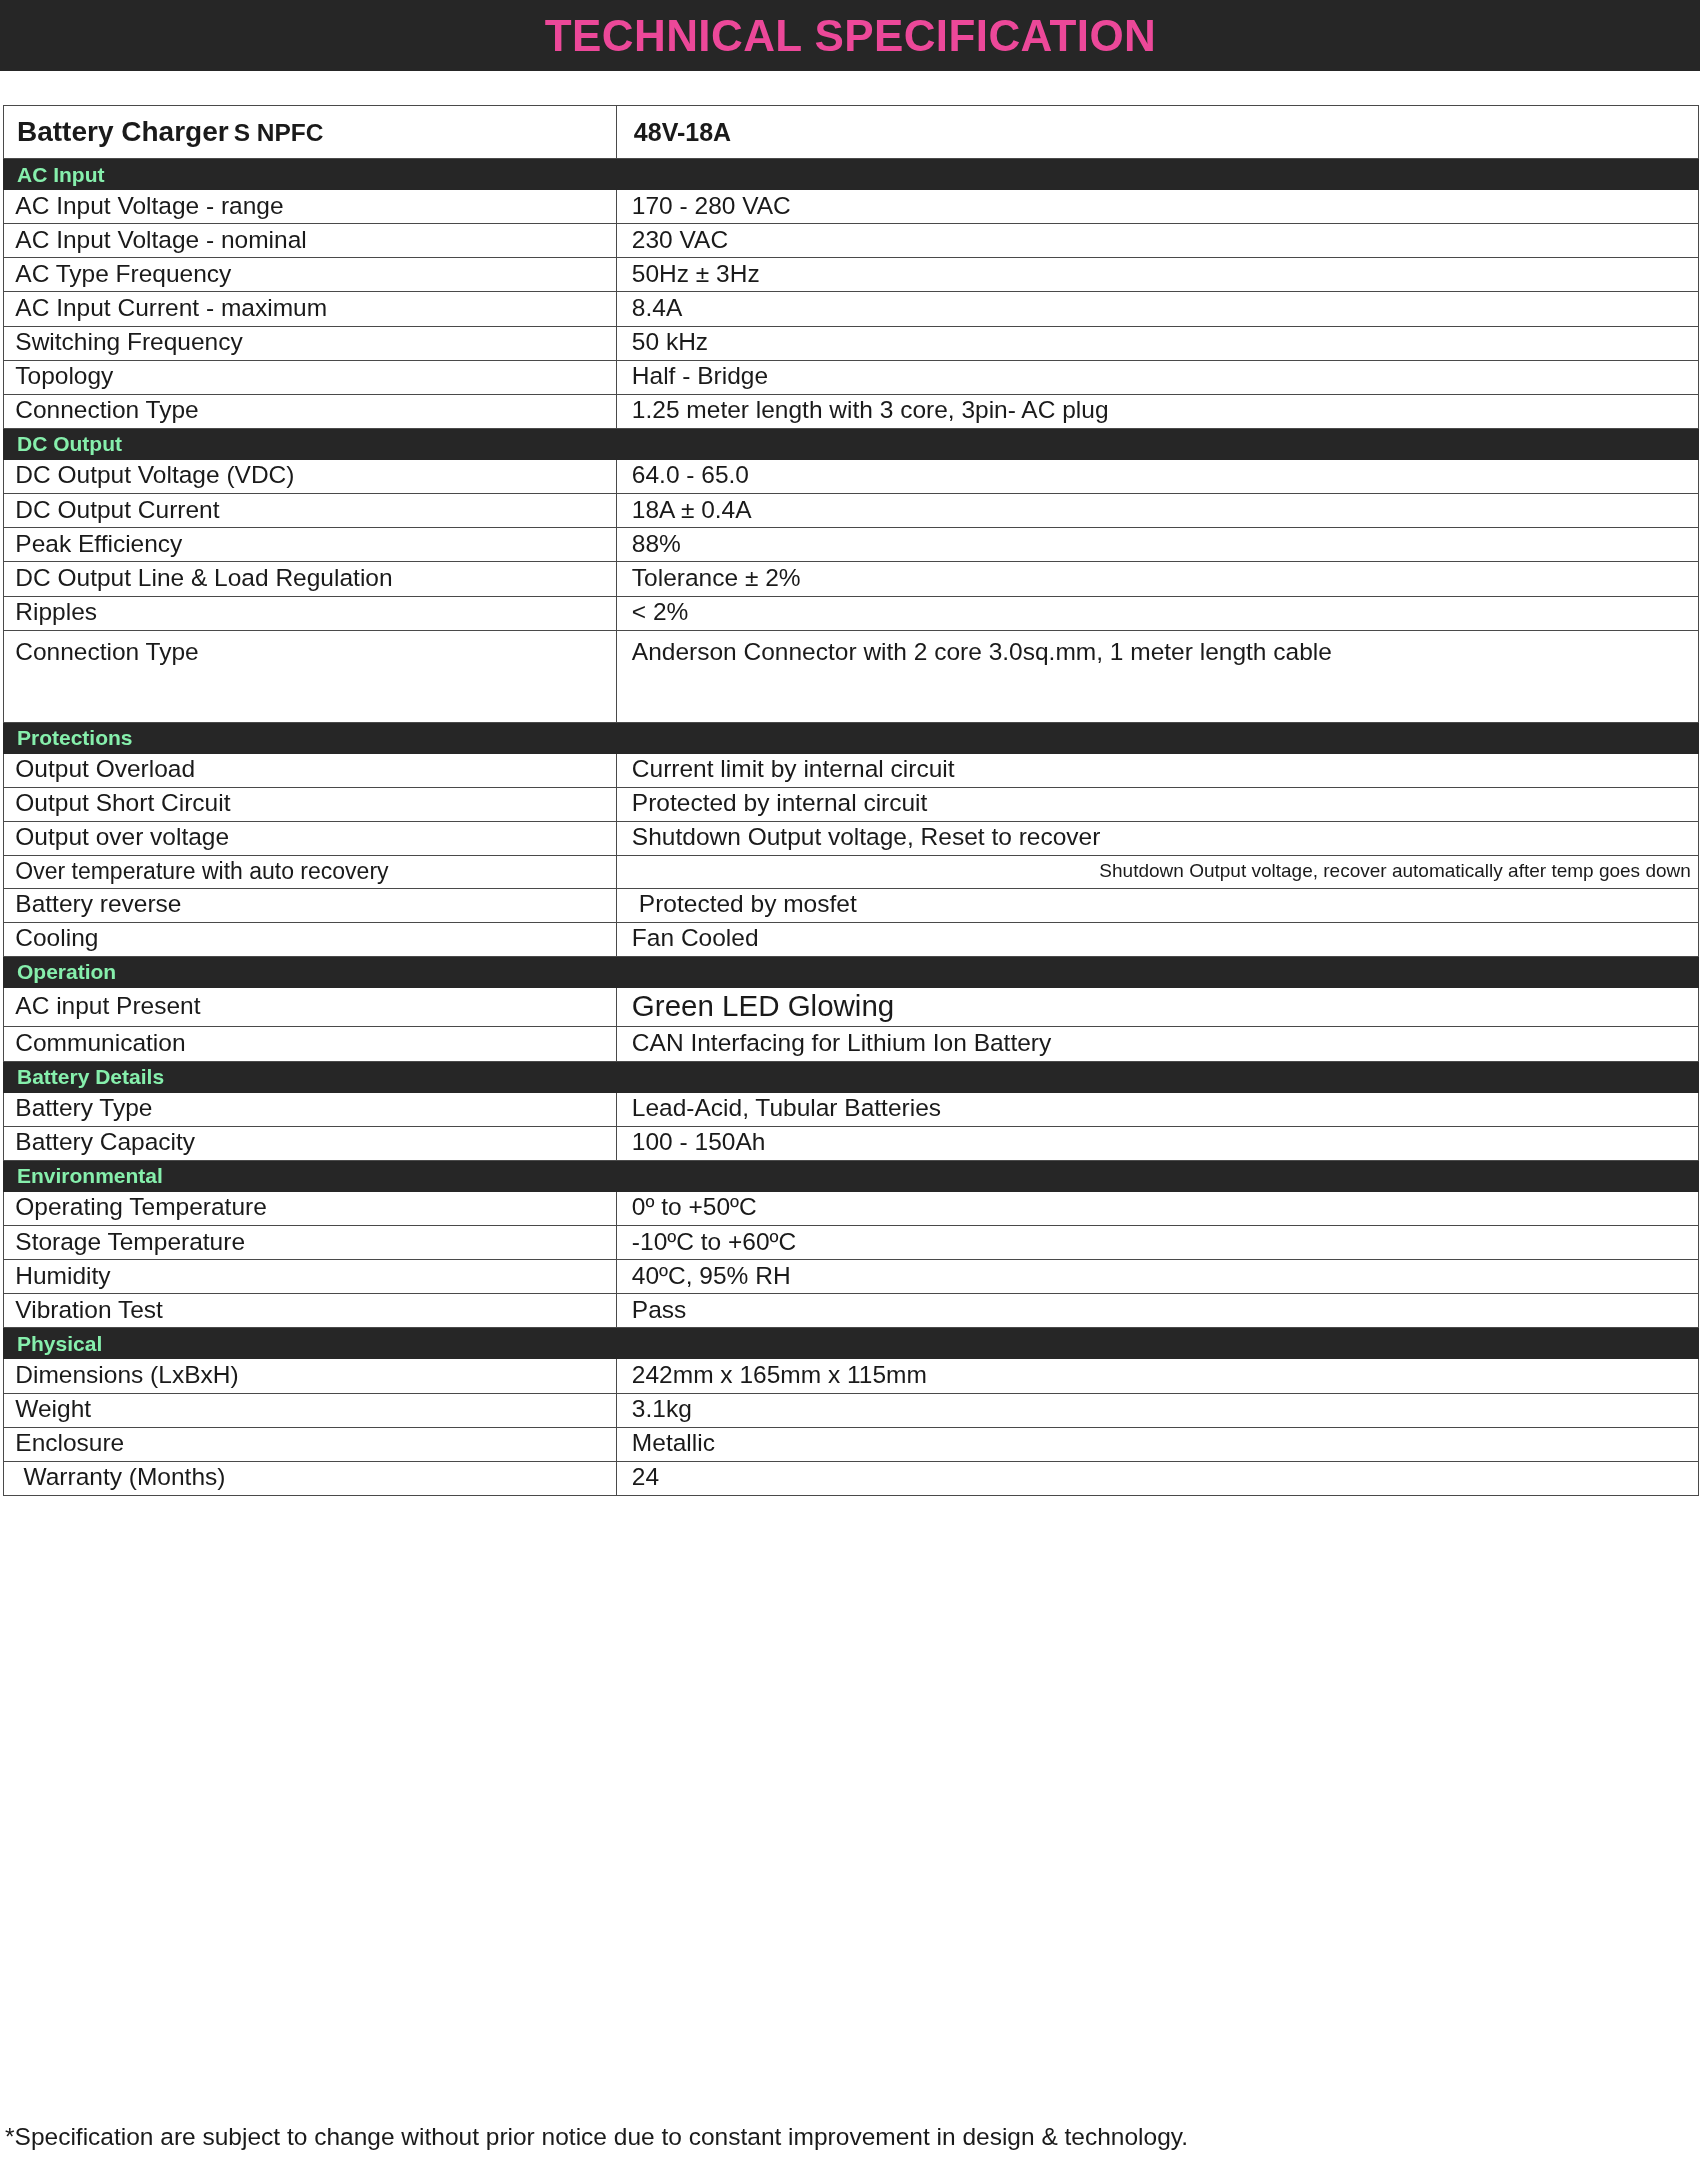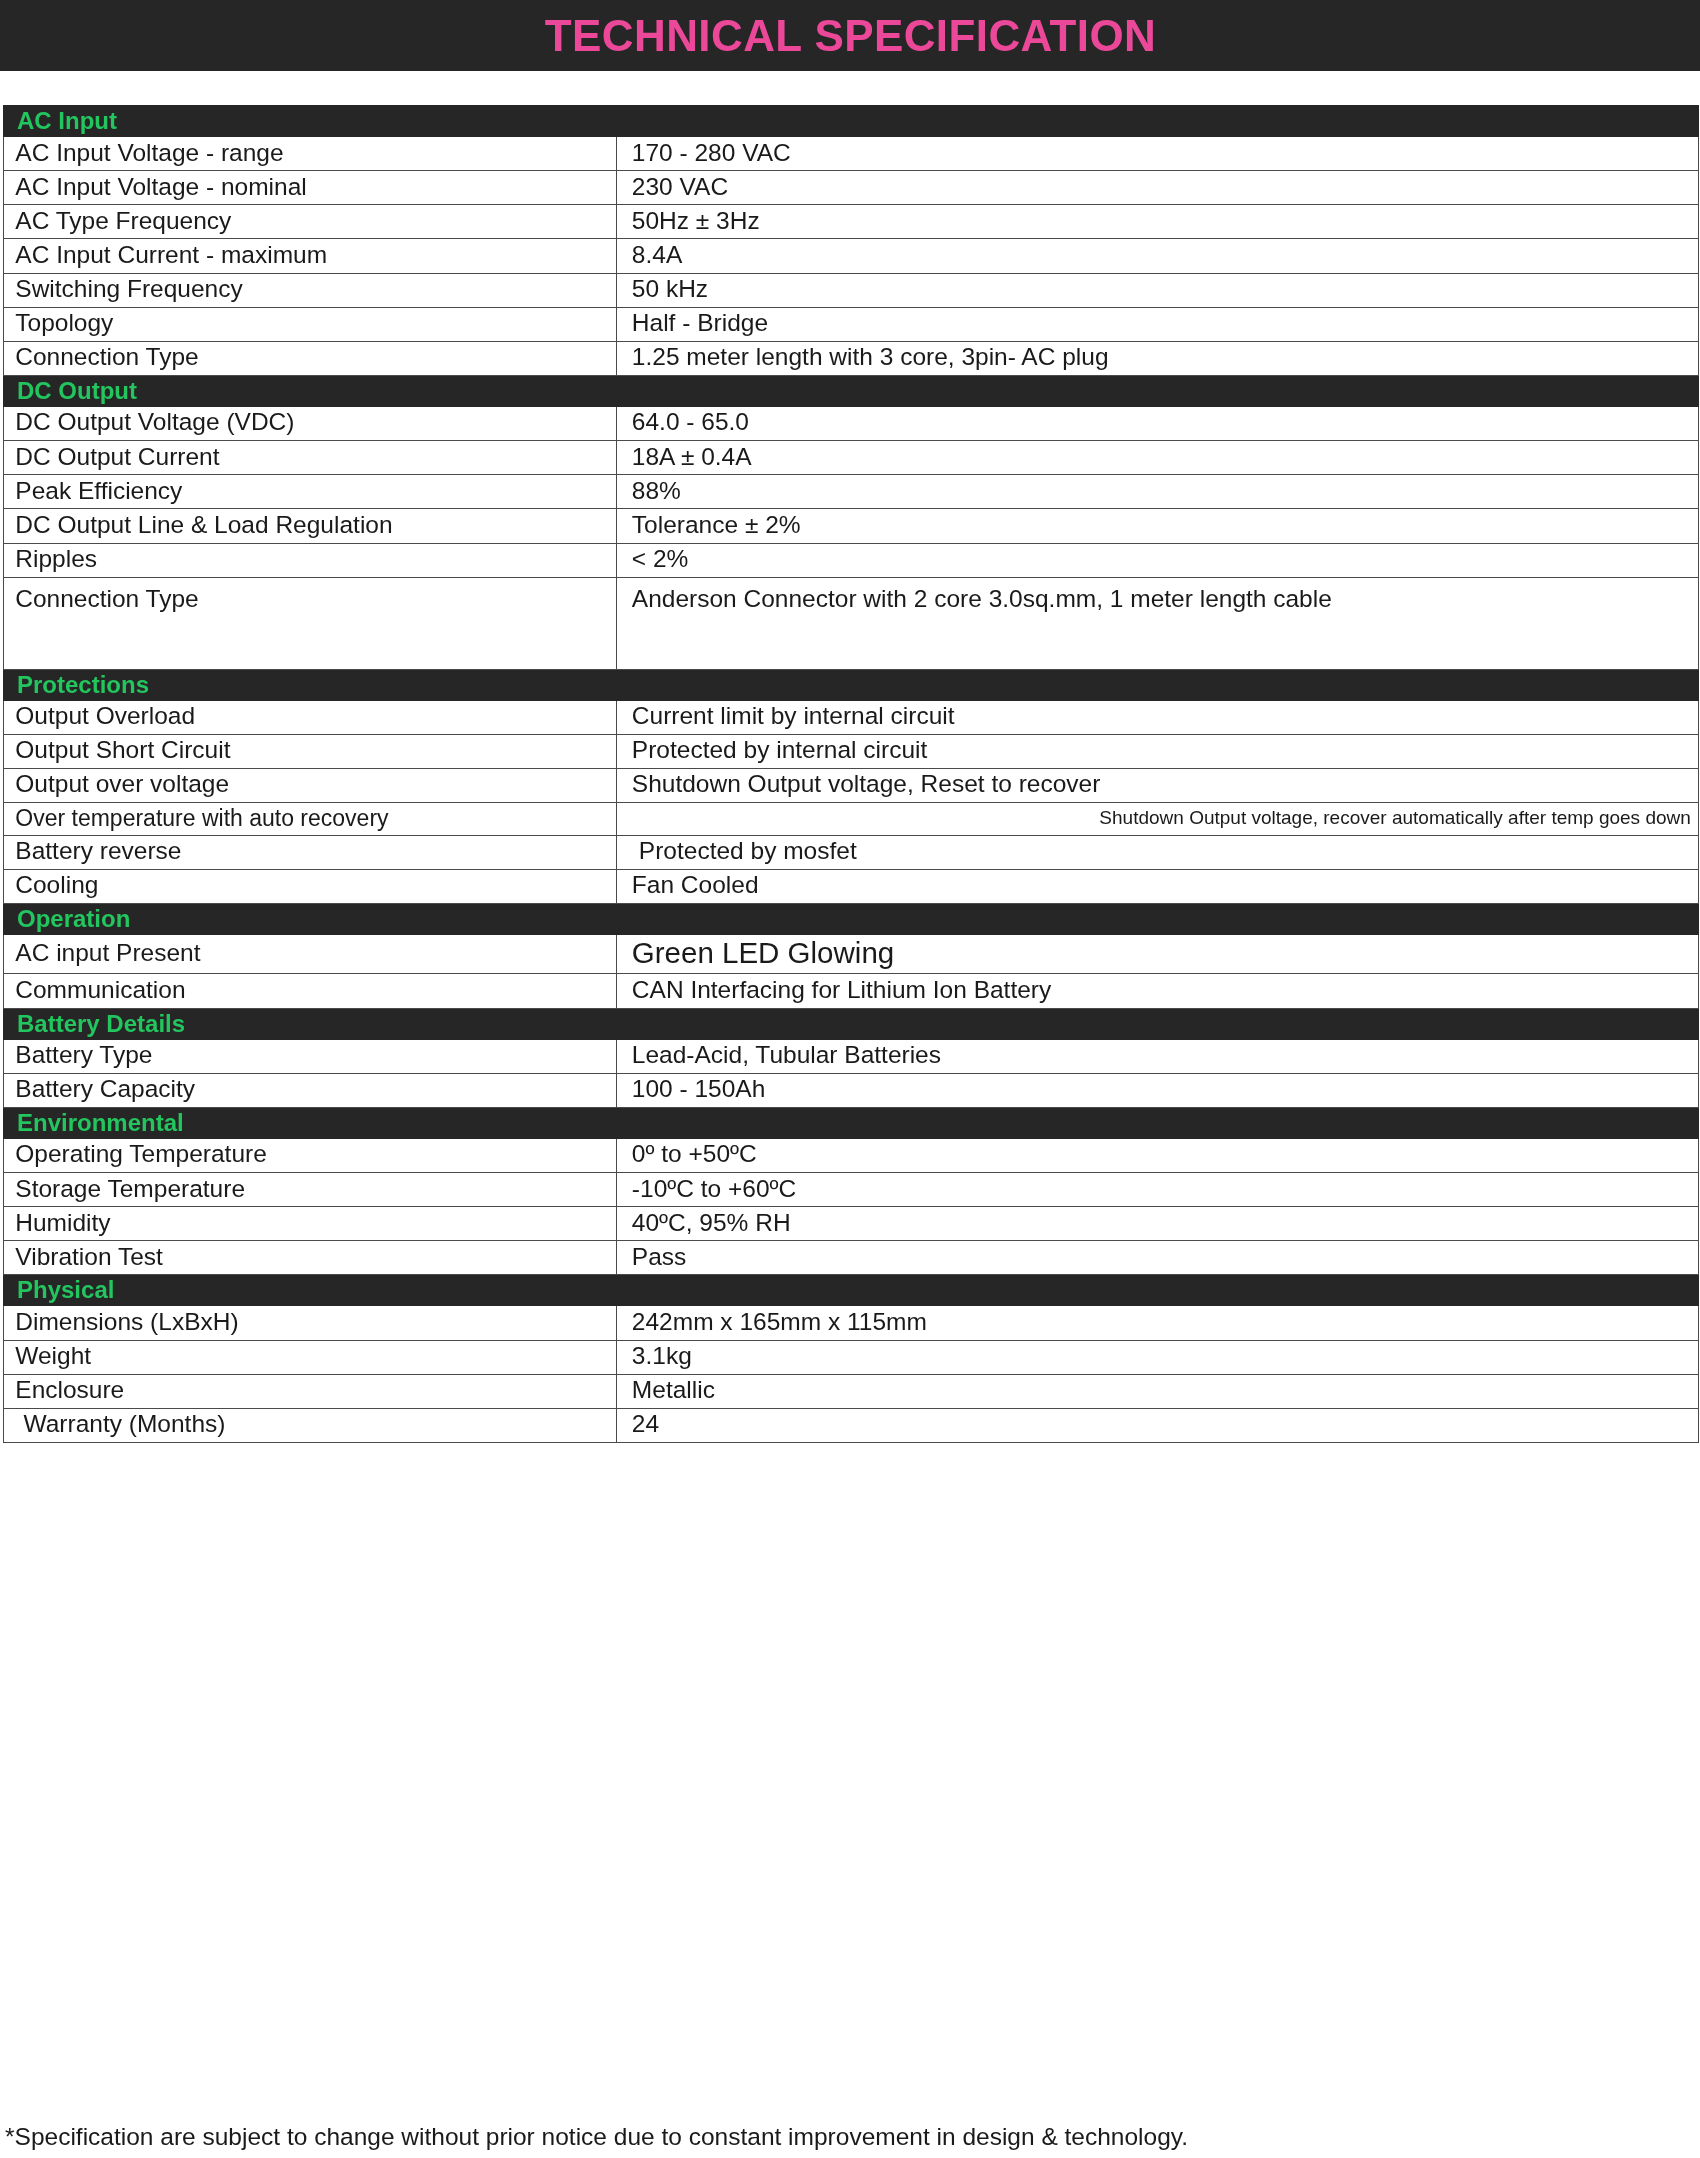--- a/index.html
+++ b/index.html
@@ -83,22 +83,22 @@
     line-height: 1;
   }
 
   
   tr.section-row td {
     background: #262626;
     border-color: #262626;
     height: 30px;
   }
   .section-title {
-    color: #22c55e;
-    font-size: 24px;
+    color: #86efac;
+    font-size: 21px;
     font-weight: bold;
     padding-left: 13.5px;
     line-height: 1;
     white-space: nowrap;
   }
 
   
   tr.data-row td { height: 29px; }
   .cell-label {
     padding: 2.5px 6.7px 4.2px 11.8px;
@@ -147,20 +147,30 @@
   <div class="title-banner">
     <span class="title-text">TECHNICAL SPECIFICATION</span>
   </div>
 
   <table class="spec-table">
     <colgroup>
       <col class="c-label">
       <col class="c-value">
     </colgroup>
     <tbody>
+      <tr class="product-row">
+        <td>
+          <div class="product-name">
+            <span>Battery Charger</span><span class="model-suffix">S NPFC</span>
+          </div>
+        </td>
+        <td>
+          <div class="product-value">48V-18A</div>
+        </td>
+      </tr>
 
     <tr class="section-row">
           <td colspan="2">
             <div class="section-title">AC Input</div>
           </td>
         </tr>
         <tr class="data-row">
           <td>
             <div class="cell-label">AC Input Voltage - range</div>
           </td>

